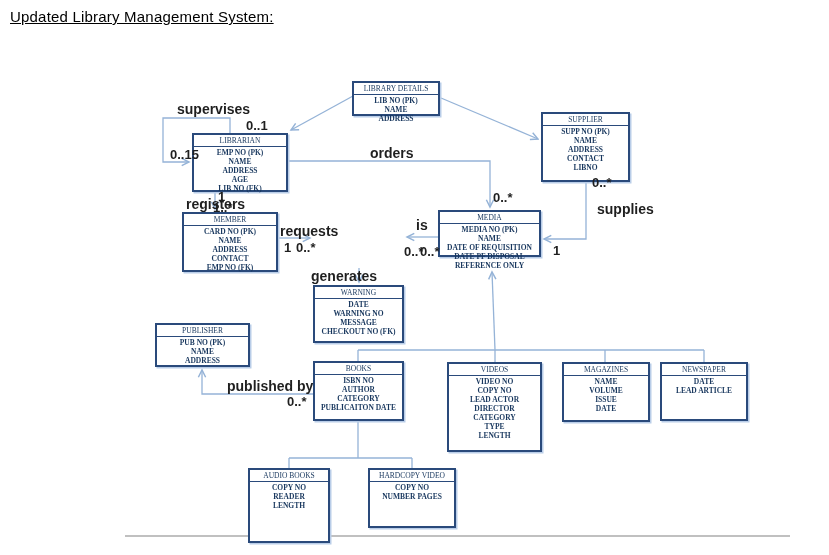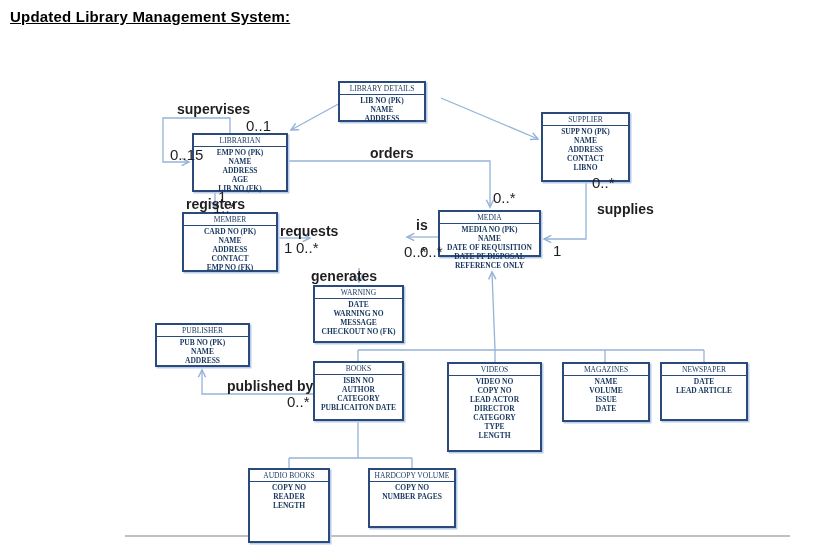--- a/index.html
+++ b/index.html
@@ -10,21 +10,21 @@
     --page-line:#c0c0c0;
     --shadow:#b9cde8;
   }
   html,body{margin:0;padding:0;background:#fff;}
   #canvas{
     position:relative;width:829px;height:555px;background:#fff;overflow:hidden;
     font-family:"Liberation Sans",sans-serif;
   }
   #doc-title{
     position:absolute;left:10px;top:8px;
-    font-size:15px;font-weight:bold;color:#000;
+    font-size:15px;font-weight:normal;color:#000;
     text-decoration:underline;letter-spacing:0.2px;
   }
   .entity{
     position:absolute;box-sizing:border-box;background:#fff;
     border:2px solid var(--box-border);
     box-shadow:1.5px 1.5px 0 var(--shadow);
     color:var(--box-text);
     font-family:"Liberation Serif",serif;
     text-align:center;
   }
@@ -33,21 +33,21 @@
     border-bottom:1px solid var(--box-border);
     white-space:nowrap;overflow:hidden;
   }
   .entity-fields{padding-top:1px;}
   .entity-field{font-size:7.5px;line-height:9px;white-space:nowrap;overflow:hidden;font-weight:bold;}
   .rel-label{
     position:absolute;font-size:14px;font-weight:600;color:var(--label-text);
     white-space:nowrap;line-height:12px;
   }
   .card-label{
-    position:absolute;font-size:15px;font-weight:normal;color:var(--label-text);
+    position:absolute;font-size:13px;font-weight:bold;color:var(--label-text);
     white-space:nowrap;line-height:10px;
   }
   #connector-layer{position:absolute;left:0;top:0;}
   #connector-layer line,#connector-layer polyline{
     stroke:var(--line);stroke-width:1.3;fill:none;
   }
   #connector-layer .page-rule{stroke:var(--page-line);stroke-width:2;}
 </style>
 </head>
 <body>
@@ -90,21 +90,21 @@
     <line x1="704" y1="350" x2="704" y2="362"></line>
 
     <line x1="358" y1="421" x2="358" y2="458"></line>
     <line x1="289" y1="458" x2="412" y2="458"></line>
     <line x1="289" y1="458" x2="289" y2="468"></line>
     <line x1="412" y1="458" x2="412" y2="468"></line>
 
     <line class="page-rule" x1="125" y1="536" x2="790" y2="536"></line>
   </svg>
 
-  <div class="entity" style="left:338px;top:81px;width:88px;height:41px">
+  <div class="entity" style="left:352px;top:81px;width:88px;height:35px">
     <div class="entity-header">LIBRARY DETAILS</div>
     <div class="entity-fields">
         <div class="entity-field">LIB NO (PK)</div>
         <div class="entity-field">NAME</div>
         <div class="entity-field">ADDRESS</div>
       </div>
   </div>
 
   <div class="entity" style="left:192px;top:133px;width:96px;height:59px">
     <div class="entity-header">LIBRARIAN</div>
@@ -214,21 +214,21 @@
   <div class="entity" style="left:248px;top:468px;width:82px;height:75px">
     <div class="entity-header">AUDIO BOOKS</div>
     <div class="entity-fields">
         <div class="entity-field">COPY NO</div>
         <div class="entity-field">READER</div>
         <div class="entity-field">LENGTH</div>
       </div>
   </div>
 
   <div class="entity" style="left:368px;top:468px;width:88px;height:60px">
-    <div class="entity-header">HARDCOPY VOLUME</div>
+    <div class="entity-header">HARDCOPY VIDEO</div>
     <div class="entity-fields">
         <div class="entity-field">COPY NO</div>
         <div class="entity-field">NUMBER PAGES</div>
       </div>
   </div>
 
   <span class="rel-label" style="left:177px;top:103px">supervises</span>
   <span class="rel-label" style="left:186px;top:198px">registers</span>
   <span class="rel-label" style="left:280px;top:225px">requests</span>
   <span class="rel-label" style="left:370px;top:147px">orders</span>

